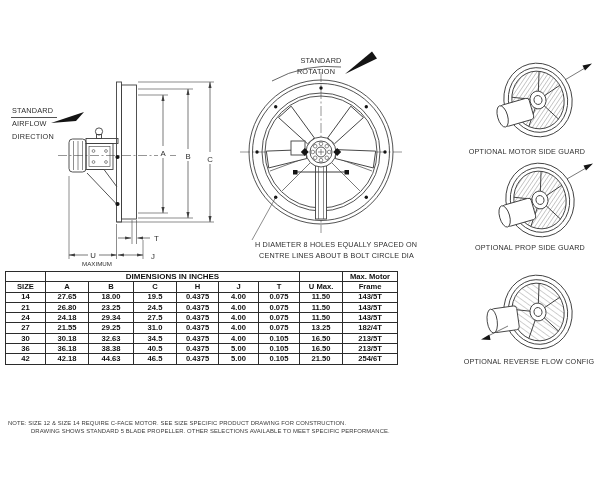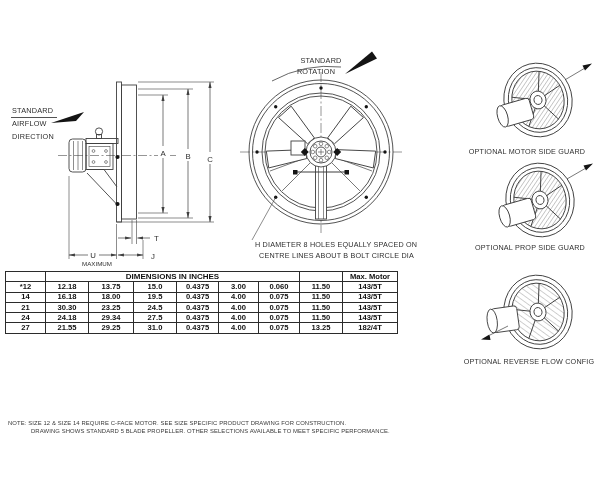--- a/index.html
+++ b/index.html
@@ -286,47 +286,47 @@
         <col style="width:43px">
         <col style="width:55px">
   </colgroup>
   <thead>
     <tr>
       <th></th>
       <th colspan="6" class="grp">DIMENSIONS IN INCHES</th>
       <th></th>
       <th>Max. Motor</th>
     </tr>
+    <tr>
+          <th>SIZE</th>
+          <th>A</th>
+          <th>B</th>
+          <th>C</th>
+          <th>H</th>
+          <th>J</th>
+          <th>T</th>
+          <th>U Max.</th>
+          <th>Frame</th>
+        </tr>
   </thead>
   <tbody>
         <tr>
-          <td>*12</td>
-          <td>12.18</td>
-          <td>13.75</td>
-          <td>15.0</td>
-          <td>0.4375</td>
-          <td>3.00</td>
-          <td>0.060</td>
-          <td>11.50</td>
-          <td>143/5T</td>
-        </tr>
-        <tr>
           <td>14</td>
-          <td>16.18</td>
+          <td>27.65</td>
           <td>18.00</td>
           <td>19.5</td>
           <td>0.4375</td>
           <td>4.00</td>
           <td>0.075</td>
           <td>11.50</td>
           <td>143/5T</td>
         </tr>
         <tr>
           <td>21</td>
-          <td>30.30</td>
+          <td>26.80</td>
           <td>23.25</td>
           <td>24.5</td>
           <td>0.4375</td>
           <td>4.00</td>
           <td>0.075</td>
           <td>11.50</td>
           <td>143/5T</td>
         </tr>
         <tr>
           <td>24</td>
@@ -343,20 +343,53 @@
           <td>27</td>
           <td>21.55</td>
           <td>29.25</td>
           <td>31.0</td>
           <td>0.4375</td>
           <td>4.00</td>
           <td>0.075</td>
           <td>13.25</td>
           <td>182/4T</td>
         </tr>
+        <tr>
+          <td>30</td>
+          <td>30.18</td>
+          <td>32.63</td>
+          <td>34.5</td>
+          <td>0.4375</td>
+          <td>4.00</td>
+          <td>0.105</td>
+          <td>16.50</td>
+          <td>213/5T</td>
+        </tr>
+        <tr>
+          <td>36</td>
+          <td>36.18</td>
+          <td>38.38</td>
+          <td>40.5</td>
+          <td>0.4375</td>
+          <td>5.00</td>
+          <td>0.105</td>
+          <td>16.50</td>
+          <td>213/5T</td>
+        </tr>
+        <tr>
+          <td>42</td>
+          <td>42.18</td>
+          <td>44.63</td>
+          <td>46.5</td>
+          <td>0.4375</td>
+          <td>5.00</td>
+          <td>0.105</td>
+          <td>21.50</td>
+          <td>254/6T</td>
+        </tr>
       </tbody>
 </table>
 
 
 <div id="notes">
   <div class="l1">NOTE:  SIZE 12 &amp; SIZE 14 REQUIRE C-FACE MOTOR.  SEE SIZE SPECIFIC PRODUCT DRAWING FOR CONSTRUCTION.</div>
   <div class="l2">DRAWING SHOWS STANDARD 5 BLADE PROPELLER.  OTHER SELECTIONS AVAILABLE TO MEET SPECIFIC PERFORMANCE.</div>
 </div>
 
 </div>

